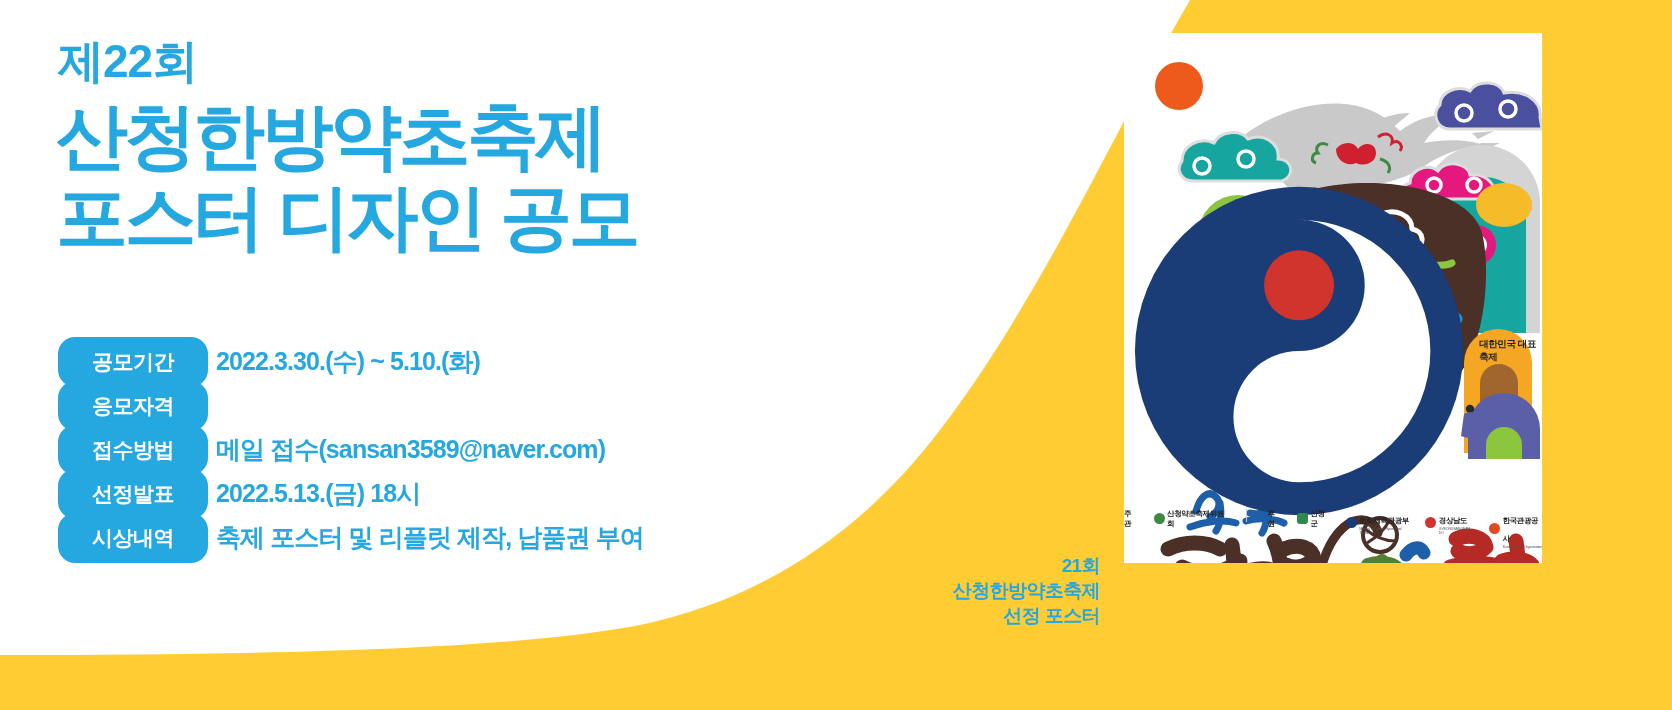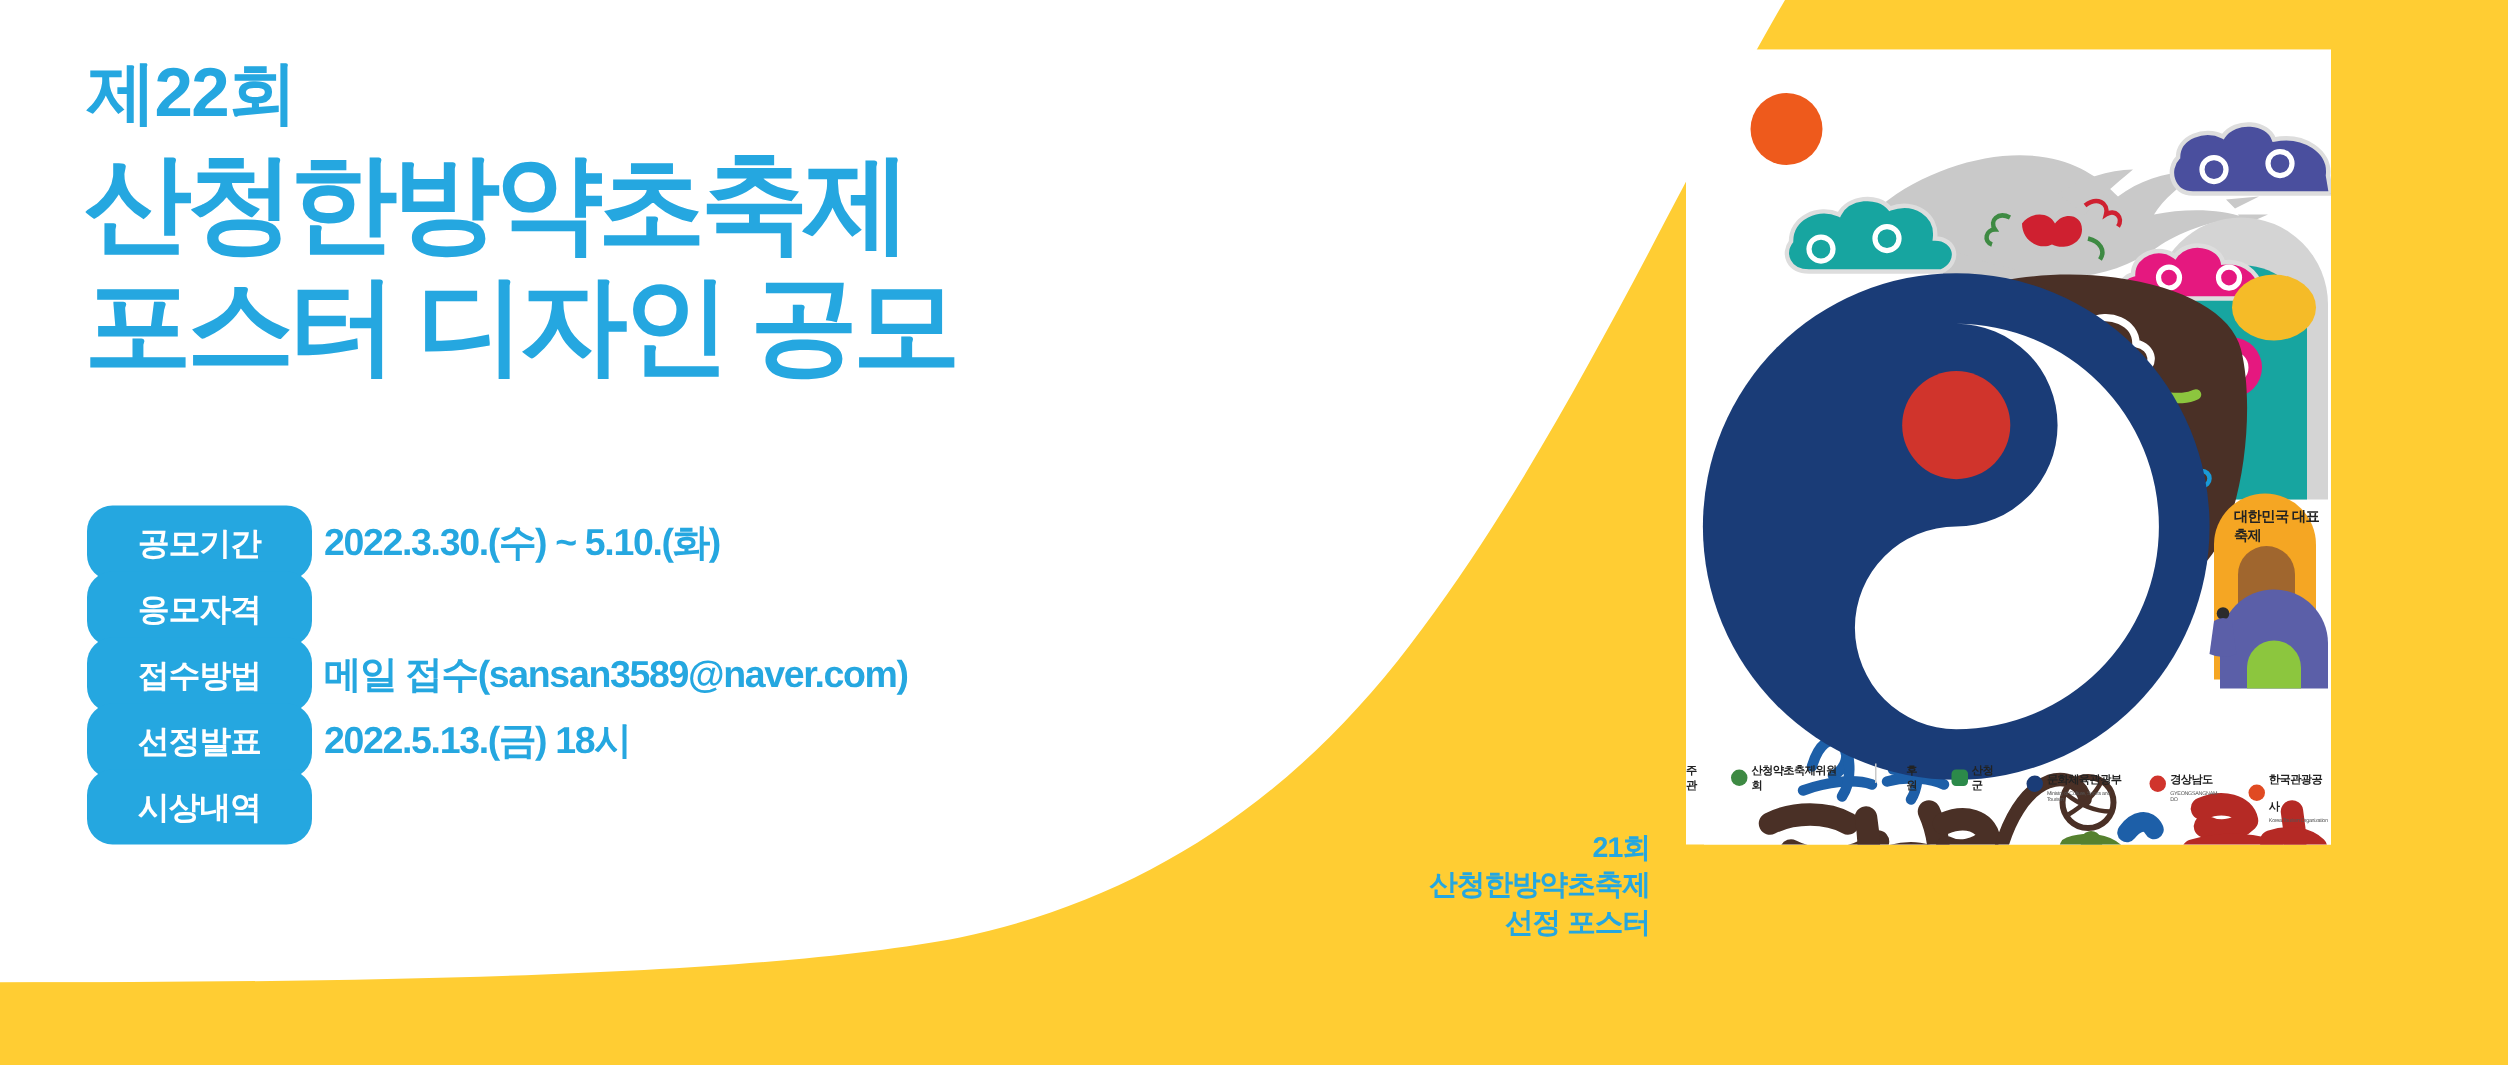--- a/index.html
+++ b/index.html
@@ -47,21 +47,21 @@
   .poster-caption{
     position:absolute;right:572px;bottom:82px;z-index:6;
     text-align:right;color:#25a7e0;
     font-size:19px;font-weight:bold;line-height:1.32;letter-spacing:-0.6px;margin-top:23px;
   }
   .poster-caption div{white-space:nowrap;}
 
   
   .poster{
     position:absolute;left:1124px;top:33px;width:418px;height:530px;
-    background:#ffffff;z-index:7;overflow:hidden;padding-left:12px;
+    background:#ffffff;z-index:7;overflow:hidden;
   }
   .poster svg{display:block;width:418px;height:612px;}
 
   
   .emblem-row{
     position:absolute;left:0;right:0;top:12px;
     display:flex;align-items:center;justify-content:center;gap:5px;z-index:3;
   }
   .emblem-text{font-size:9.5px;font-weight:bold;color:#222222;letter-spacing:-0.4px;}
 
@@ -120,20 +120,21 @@
         <div class="info-val">메일 접수(sansan3589@naver.com)</div>
       </div>
 
       <div class="info-row">
         <div class="pill">선정발표</div>
         <div class="info-val">2022.5.13.(금) 18시</div>
       </div>
 
       <div class="info-row">
         <div class="pill">시상내역</div>
+        <div class="info-val">축제 포스터 및 리플릿 제작, 납품권 부여</div>
       </div>
 
     </div>
   </div>
 
   <div class="poster-caption">
     <div>21회</div>
     <div>산청한방약초축제</div>
     <div>선정 포스터</div>
   </div>

